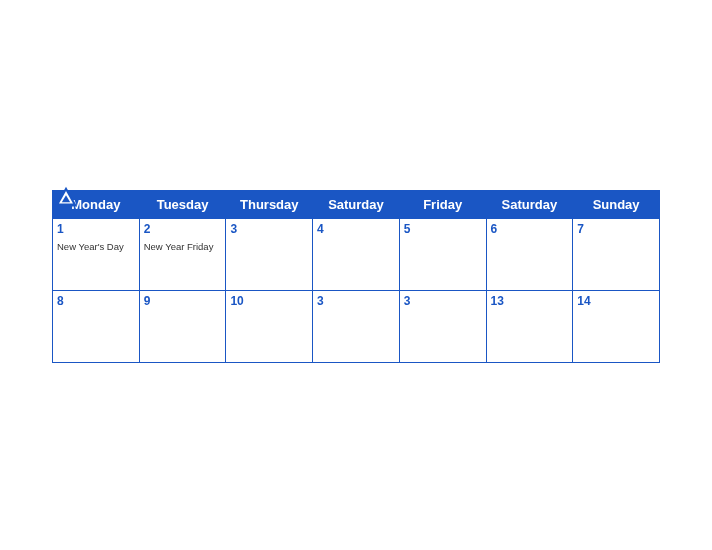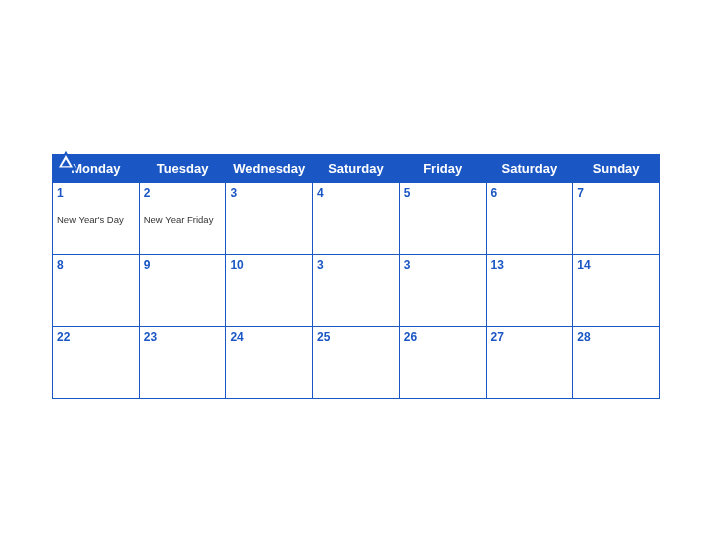--- a/index.html
+++ b/index.html
@@ -91,21 +91,21 @@
     .day-number {
       font-size: 12px;
       color: #1a56c4;
       font-weight: bold;
       display: block;
     }
     .day-event {
       font-size: 9.5px;
       color: #333;
       display: block;
-      margin-top: 14px;
+      margin-top: 5px;
     }
   </style>
 </head>
 <body>
 
 <div class="calendar-wrapper">
   <div class="calendar-header">
     <div class="logo-area">
       <svg class="logo-icon" viewBox="0 0 40 40" xmlns="http://www.w3.org/2000/svg">
         <polygon points="20,4 36,32 4,32" fill="#1a56c4"></polygon>
@@ -120,21 +120,21 @@
     <h1 class="calendar-title"></h1>
     <span class="country-label"></span>
   </div>
 
   <table class="calendar-table">
     <thead>
       <tr>
 
       <th>Monday</th>
           <th>Tuesday</th>
-          <th>Wednesday</th>
+          <th>Thursday</th>
           <th>Saturday</th>
           <th>Friday</th>
           <th>Saturday</th>
           <th>Sunday</th>
         </tr>
     </thead>
     <tbody>
 
     <tr>
           <td>
@@ -177,38 +177,15 @@
           <td>
             <span class="day-number">3</span>
           </td>
           <td>
             <span class="day-number">13</span>
           </td>
           <td>
             <span class="day-number">14</span>
           </td>
         </tr>
-        <tr>
-          <td>
-            <span class="day-number">22</span>
-          </td>
-          <td>
-            <span class="day-number">23</span>
-          </td>
-          <td>
-            <span class="day-number">24</span>
-          </td>
-          <td>
-            <span class="day-number">25</span>
-          </td>
-          <td>
-            <span class="day-number">26</span>
-          </td>
-          <td>
-            <span class="day-number">27</span>
-          </td>
-          <td>
-            <span class="day-number">28</span>
-          </td>
-        </tr>
       </tbody>
   </table>
 </div>
 
 </body></html>

